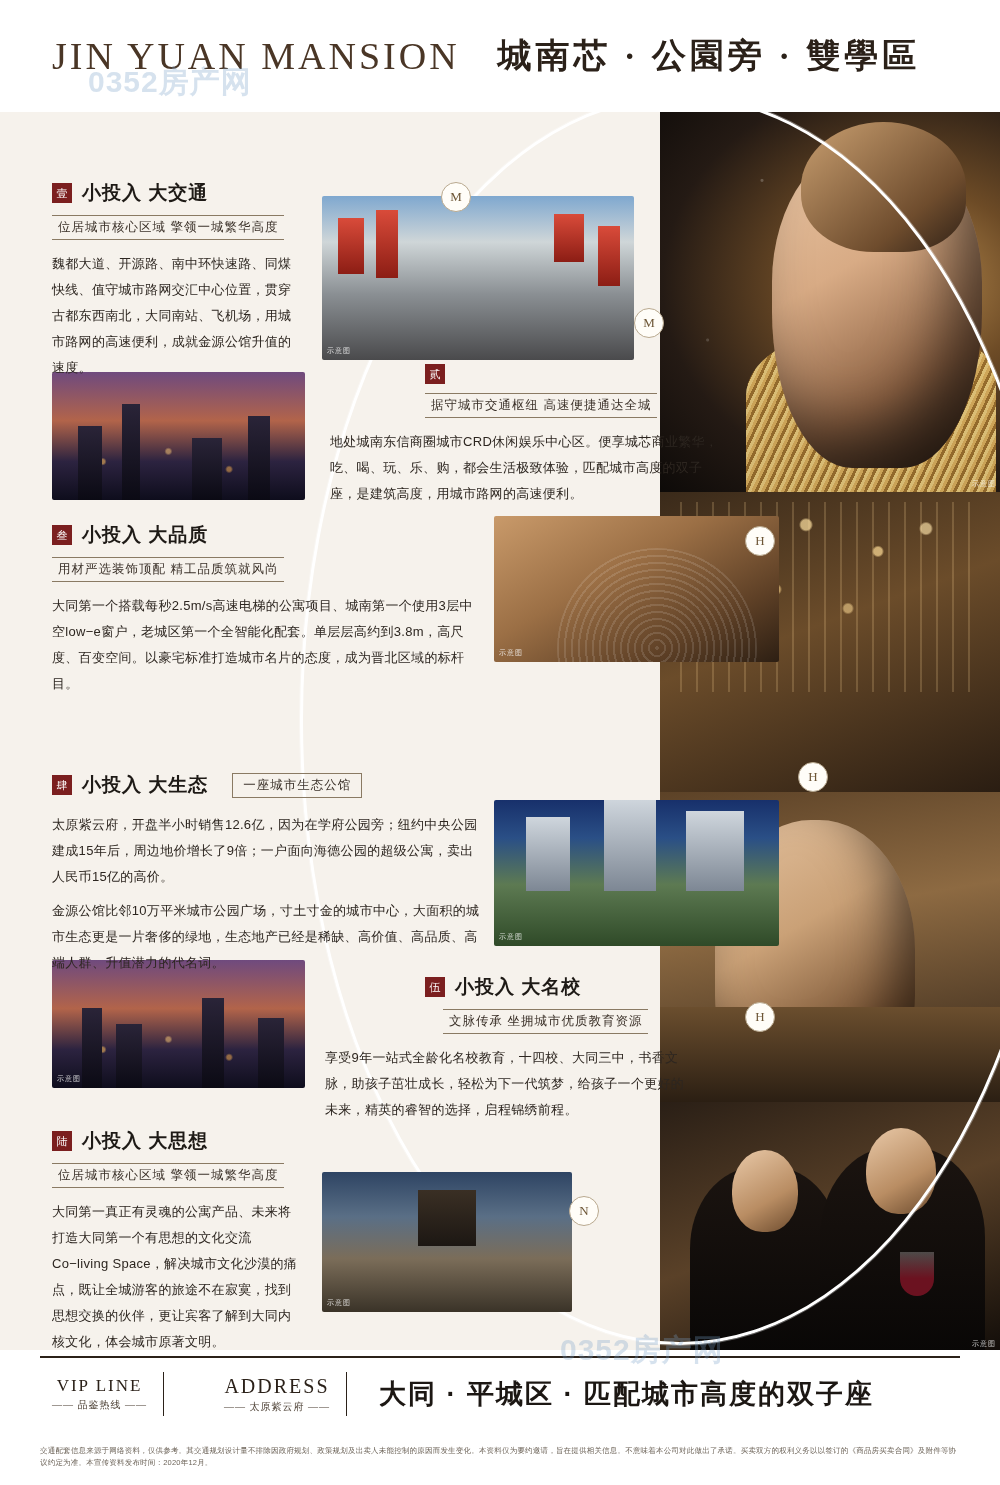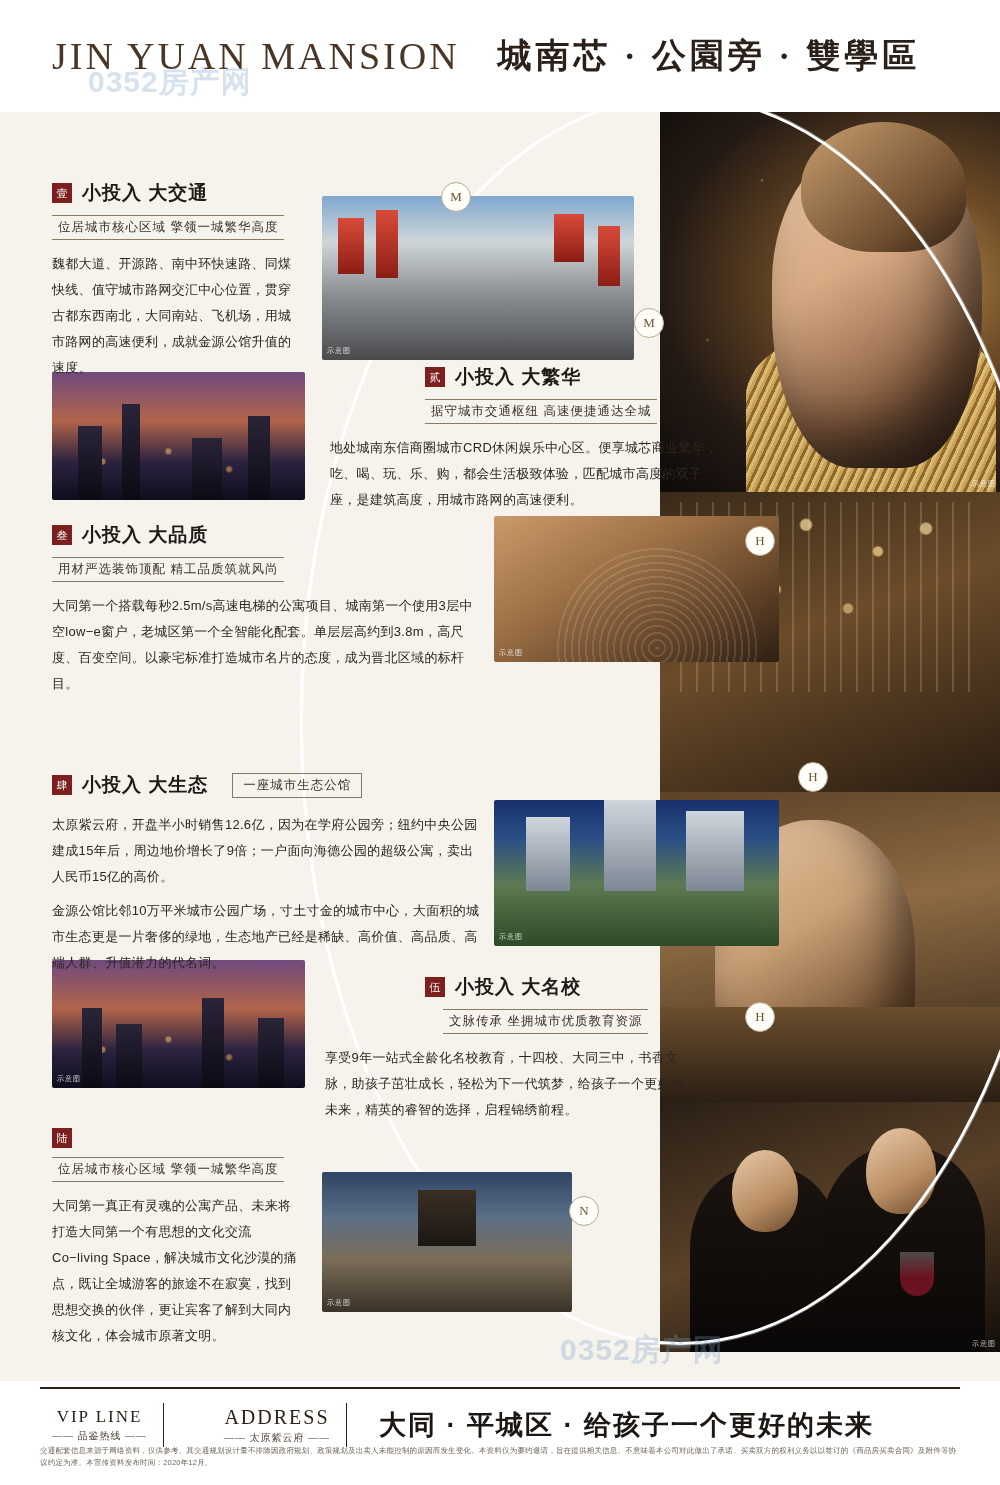--- a/index.html
+++ b/index.html
@@ -199,21 +199,21 @@
     text-shadow:0 1px 0 rgba(255,255,255,.5);
     z-index:7;
   }
   .tagpill {
     display:inline-block; margin-left:14px; padding:3px 10px;
     border:1px solid #8a7a63; font-size:12.5px; color:#3a3028; letter-spacing:1px;
     vertical-align:middle;
   }
   
   .footer {
-    position:absolute; left:0; bottom:0; width:1000px; height:104px; background:#ffffff;
+    position:absolute; left:0; bottom:0; width:1000px; height:135px; background:#ffffff;
   }
   .f-line { position:absolute; left:40px; right:40px; top:6px; border-top:2px solid #2b2119; }
   .f-row { position:absolute; left:52px; top:22px; display:flex; align-items:center; }
   .vip-lbl { text-align:center; color:#2b2119; font-family:"Liberation Serif",serif; }
   .vip-lbl .en { font-size:17px; letter-spacing:2px; }
   .vip-lbl .cn { font-size:10px; letter-spacing:1px; margin-top:2px; color:#4b3f33; }
   .vbar { width:1px; height:44px; background:#2b2119; margin:0 16px; }
   .phone {
     font-size:46px; font-weight:700; color:#1c1713; letter-spacing:1px;
     font-family:"Liberation Sans", sans-serif;
@@ -324,21 +324,20 @@
     </div>
     <div class="sub">位居城市核心区域  擎领一城繁华高度</div>
     <div class="body">
       <p>魏都大道、开源路、南中环快速路、同煤快线、值守城市路网交汇中心位置，贯穿古都东西南北，大同南站、飞机场，用城市路网的高速便利，成就金源公馆升值的速度。</p>
     </div>
   </div>
 
   <div class="sec" style="left:425px; top:364px; width:308px;">
     <div class="title">
       <div class="sq">贰</div>
-      <div class="htxt">小投入  大繁华</div>
     </div>
     <div class="sub">据守城市交通枢纽  高速便捷通达全城</div>
     <div class="body" style="width:390px; margin-left:-95px;">
       <p>地处城南东信商圈城市CRD休闲娱乐中心区。便享城芯商业繁华，吃、喝、玩、乐、购，都会生活极致体验，匹配城市高度的双子座，是建筑高度，用城市路网的高速便利。</p>
     </div>
   </div>
 
   <div class="sec" style="left:52px; top:522px; width:420px;">
     <div class="title">
       <div class="sq">叁</div>
@@ -370,41 +369,42 @@
     </div>
     <div class="sub" style="margin-left:18px;">文脉传承  坐拥城市优质教育资源</div>
     <div class="body" style="width:370px; margin-left:-100px;">
       <p>享受9年一站式全龄化名校教育，十四校、大同三中，书香文脉，助孩子茁壮成长，轻松为下一代筑梦，给孩子一个更好的未来，精英的睿智的选择，启程锦绣前程。</p>
     </div>
   </div>
 
   <div class="sec" style="left:52px; top:1128px; width:250px;">
     <div class="title">
       <div class="sq">陆</div>
+      <div class="htxt">小投入   大思想</div>
     </div>
     <div class="sub">位居城市核心区域  擎领一城繁华高度</div>
     <div class="body">
       <p>大同第一真正有灵魂的公寓产品、未来将打造大同第一个有思想的文化交流Co−living Space，解决城市文化沙漠的痛点，既让全城游客的旅途不在寂寞，找到思想交换的伙伴，更让宾客了解到大同内核文化，体会城市原著文明。</p>
     </div>
   </div>
 
   <div class="footer">
     <div class="f-line"></div>
     <div class="f-row">
       <div class="vip-lbl">
         <div class="en">VIP LINE</div>
         <div class="cn">—— 品鉴热线 ——</div>
       </div>
       <div class="vbar"></div>
       <div class="addr-lbl">
         <div class="en">ADDRESS</div>
         <div class="cn">—— 太原紫云府 ——</div>
       </div>
       <div class="vbar"></div>
-      <div class="addr-val">大同 · 平城区 · 给孩子一个更好的未来</div>
+      <div class="addr-val">大同 · 平城区 · 匹配城市高度的双子座</div>
     </div>
     <div class="disclaimer">交通配套信息来源于网络资料，仅供参考。其交通规划设计量不排除因政府规划、政策规划及出卖人未能控制的原因而发生变化。本资料仅为要约邀请，旨在提供相关信息。不意味着本公司对此做出了承诺。买卖双方的权利义务以以签订的《商品房买卖合同》及附件等协议约定为准。本宣传资料发布时间：2020年12月。</div>
   </div>
 
   <div class="wm" style="left:88px; top:62px;">0352房产网</div>
   <div class="wm" style="left:560px; top:1330px;">0352房产网</div>
 
 </div>
 
 </body></html>

